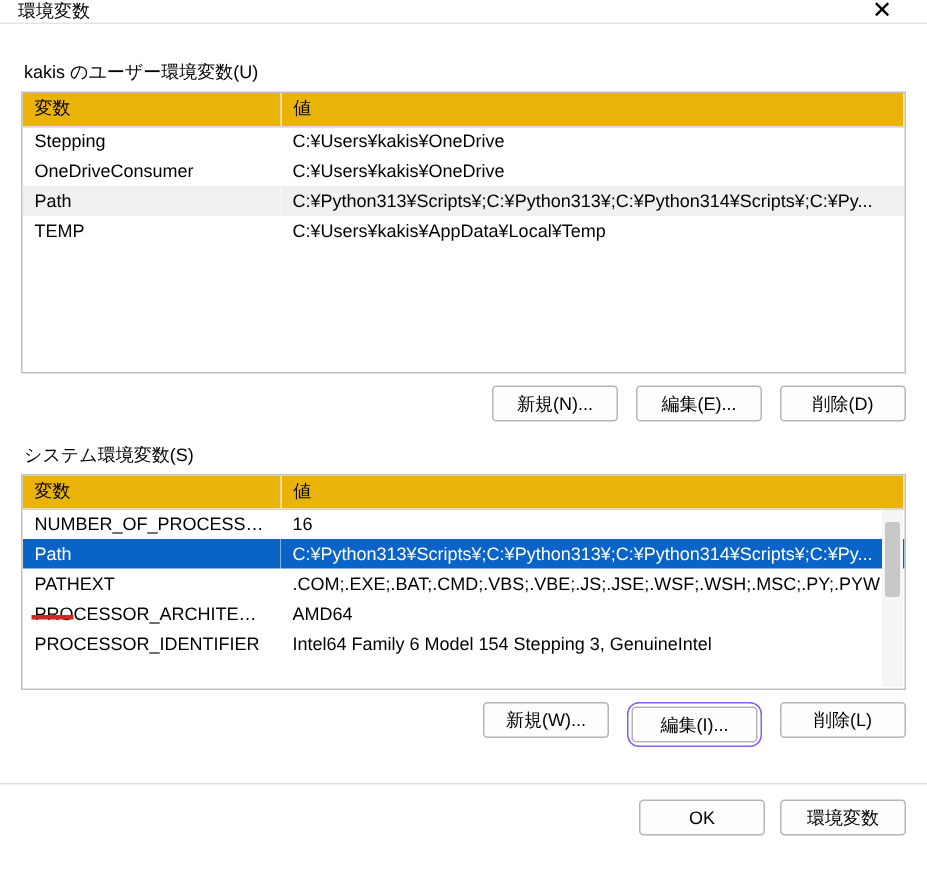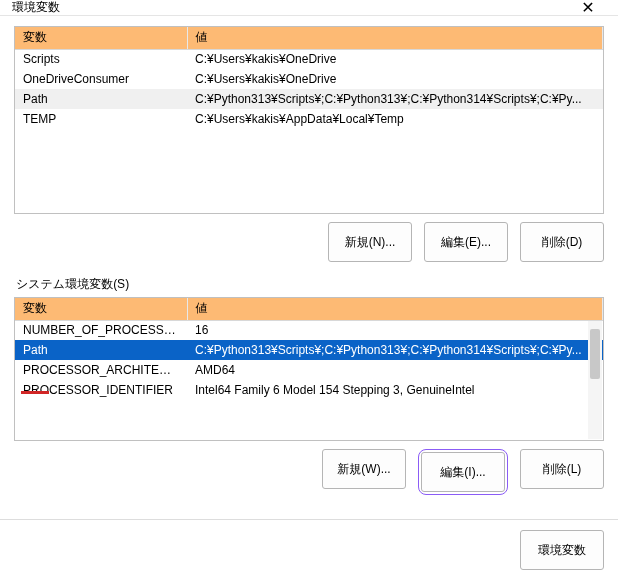--- a/index.html
+++ b/index.html
@@ -41,21 +41,21 @@
   .table-wrap.sys {
     height: 144px;
     overflow-y: hidden;
   }
   .tbl { width: 100%; border-collapse: collapse; table-layout: fixed; }
   .tbl th {
     text-align: left;
     font-weight: normal;
     height: 22px;
     padding: 2px 8px;
-    background: #fdba74;
+    background: #eab308;
     border-bottom: 1px solid #d8d8d8;
     border-right: 1px solid #e8e8e8;
     margin-left: 40px;
   }
   .tbl td {
     padding: 2px 8px;
     height: 20px;
     white-space: nowrap;
     overflow: hidden;
     text-overflow: ellipsis;
@@ -71,21 +71,21 @@
     left: 6px;
   }
   .btn-row {
     display: flex;
     justify-content: flex-end;
     gap: 12px;
     margin-top: 8px;
   }
   .btn {
     min-width: 84px;
-    height: 40px;
+    height: 24px;
     border: 1px solid #b5b5b5;
     background: #fdfdfd;
     font-size: 12px;
     font-family: inherit;
     border-radius: 3px;
     cursor: pointer;
     padding: 0 0;
   }
   .highlight-red {
     border: 1px solid #8b5cf6;
@@ -122,35 +122,36 @@
 </head>
 <body>
 
 <div class="titlebar">
   <span class="title">環境変数</span>
   <span class="close-x">✕</span>
 </div>
 
 <div class="content">
 
+  <div class="group-label">kakis のユーザー環境変数(U)</div>
   <div class="table-wrap">
     <table class="tbl">
       <colgroup>
           <col class="col-var">
           <col>
         </colgroup>
       <thead>
         <tr>
           <th>変数</th>
           <th>値</th>
         </tr>
       </thead>
       <tbody>
         <tr>
-            <td>Scripts</td>
+            <td>Stepping</td>
             <td>C:¥Users¥kakis¥OneDrive</td>
           </tr>
         <tr>
             <td>OneDriveConsumer</td>
             <td>C:¥Users¥kakis¥OneDrive</td>
           </tr>
         <tr class="row-sel-light">
             <td>Path</td>
             <td>C:¥Python313¥Scripts¥;C:¥Python313¥;C:¥Python314¥Scripts¥;C:¥Py...</td>
           </tr>
@@ -183,20 +184,24 @@
       <tbody>
         <tr>
             <td>NUMBER_OF_PROCESSORS</td>
             <td>16</td>
           </tr>
         <tr class="row-sel-blue">
             <td>Path</td>
             <td>C:¥Python313¥Scripts¥;C:¥Python313¥;C:¥Python314¥Scripts¥;C:¥Py...</td>
           </tr>
         <tr>
+            <td>PATHEXT</td>
+            <td>.COM;.EXE;.BAT;.CMD;.VBS;.VBE;.JS;.JSE;.WSF;.WSH;.MSC;.PY;.PYW</td>
+          </tr>
+        <tr>
             <td>PROCESSOR_ARCHITECTURE</td>
             <td>AMD64</td>
           </tr>
         <tr>
             <td>PROCESSOR_IDENTIFIER</td>
             <td>Intel64 Family 6 Model 154 Stepping 3, GenuineIntel</td>
           </tr>
       </tbody>
     </table>
     <div class="underline-red" style="top:93px"></div>
@@ -208,14 +213,15 @@
     <button class="btn">新規(W)...</button>
     <span class="highlight-red">
       <button class="btn">編集(I)...</button>
     </span>
     <button class="btn">削除(L)</button>
   </div>
 
 </div>
 
 <div class="footer">
+  <button class="btn">OK</button>
   <button class="btn">環境変数</button>
 </div>
 
 </body></html>

